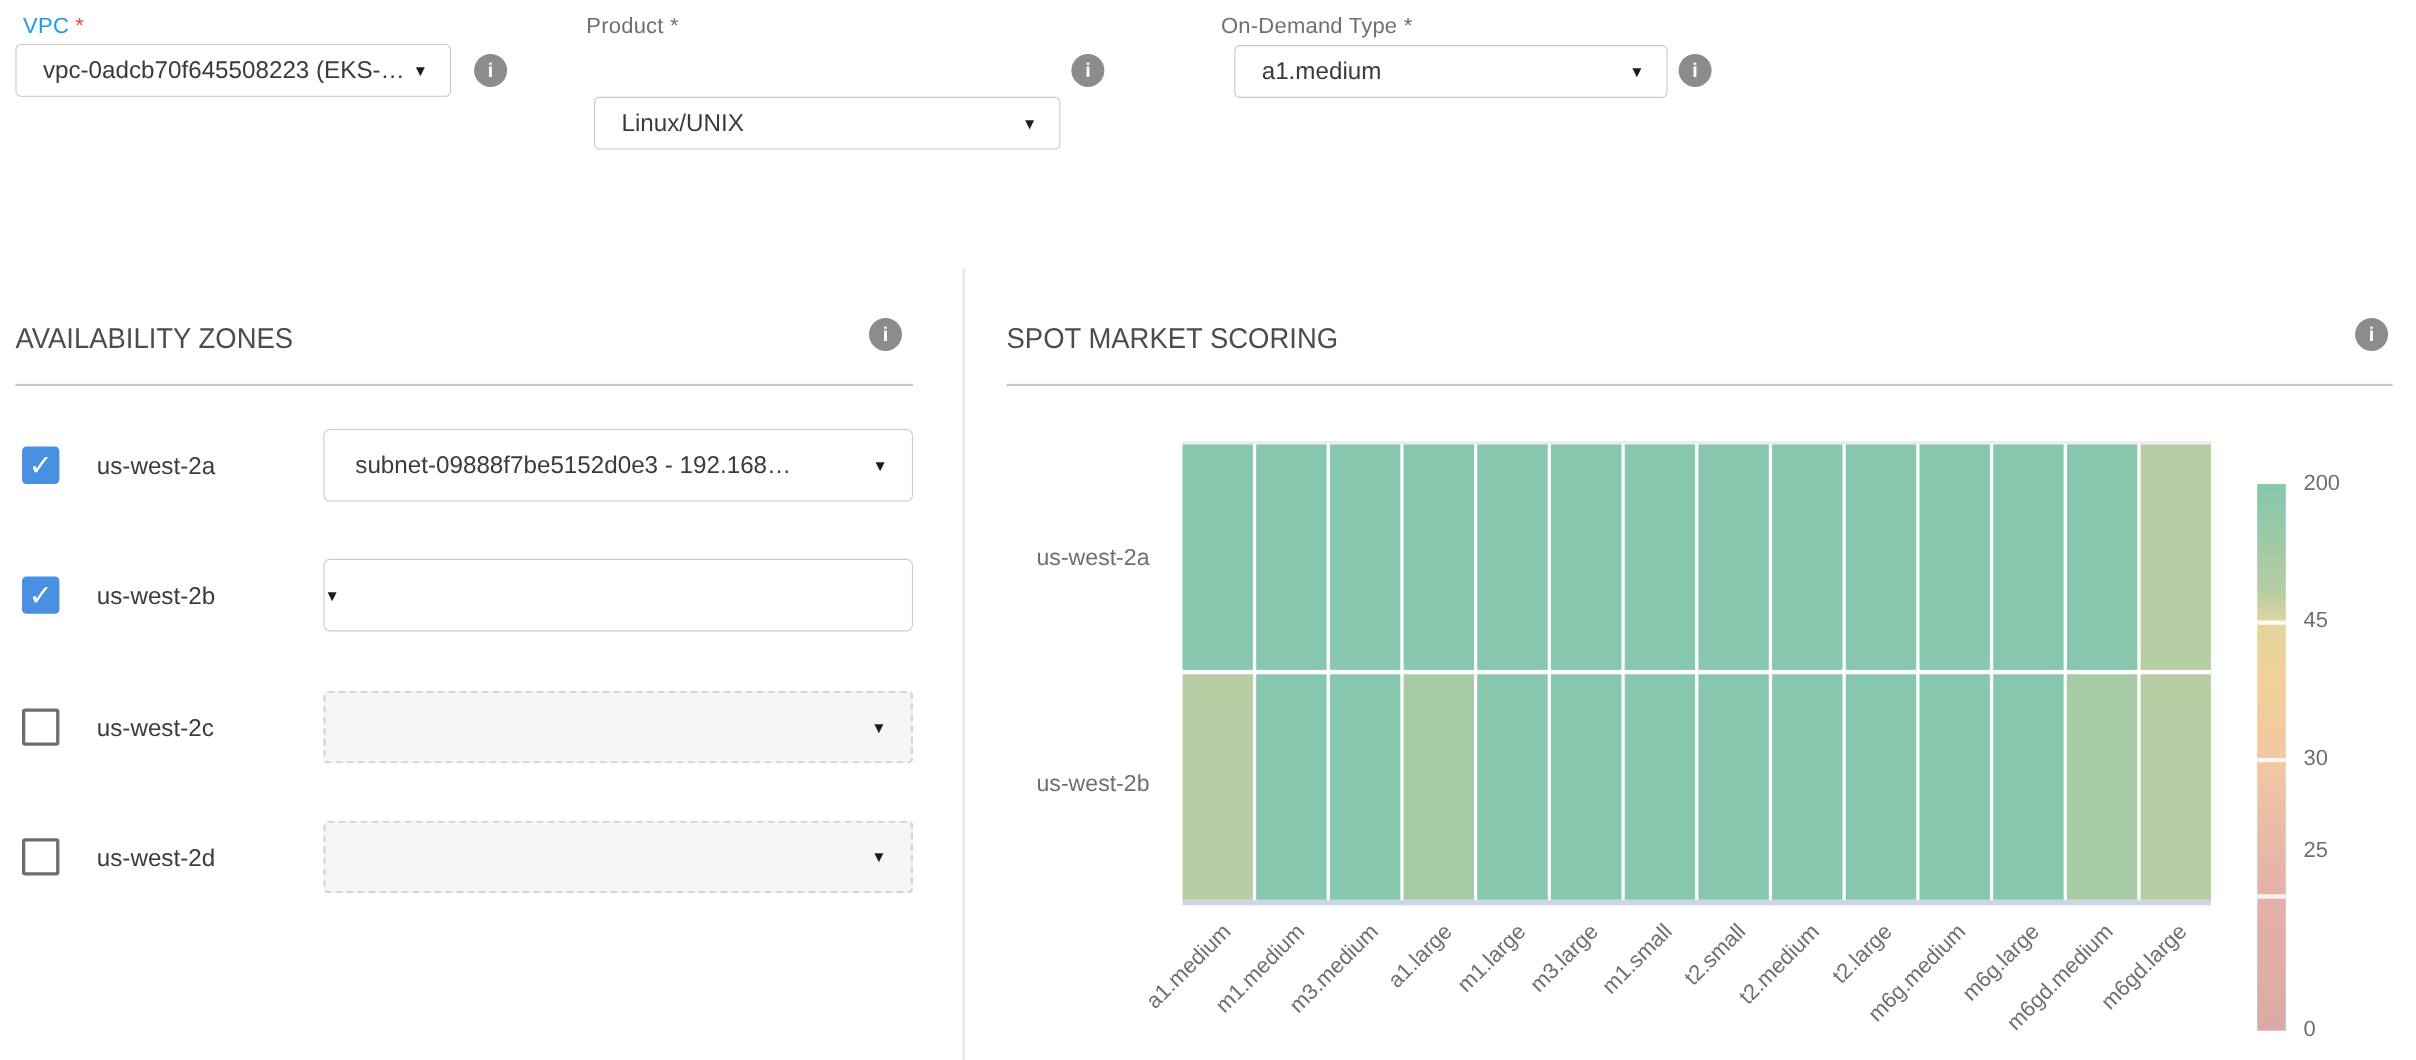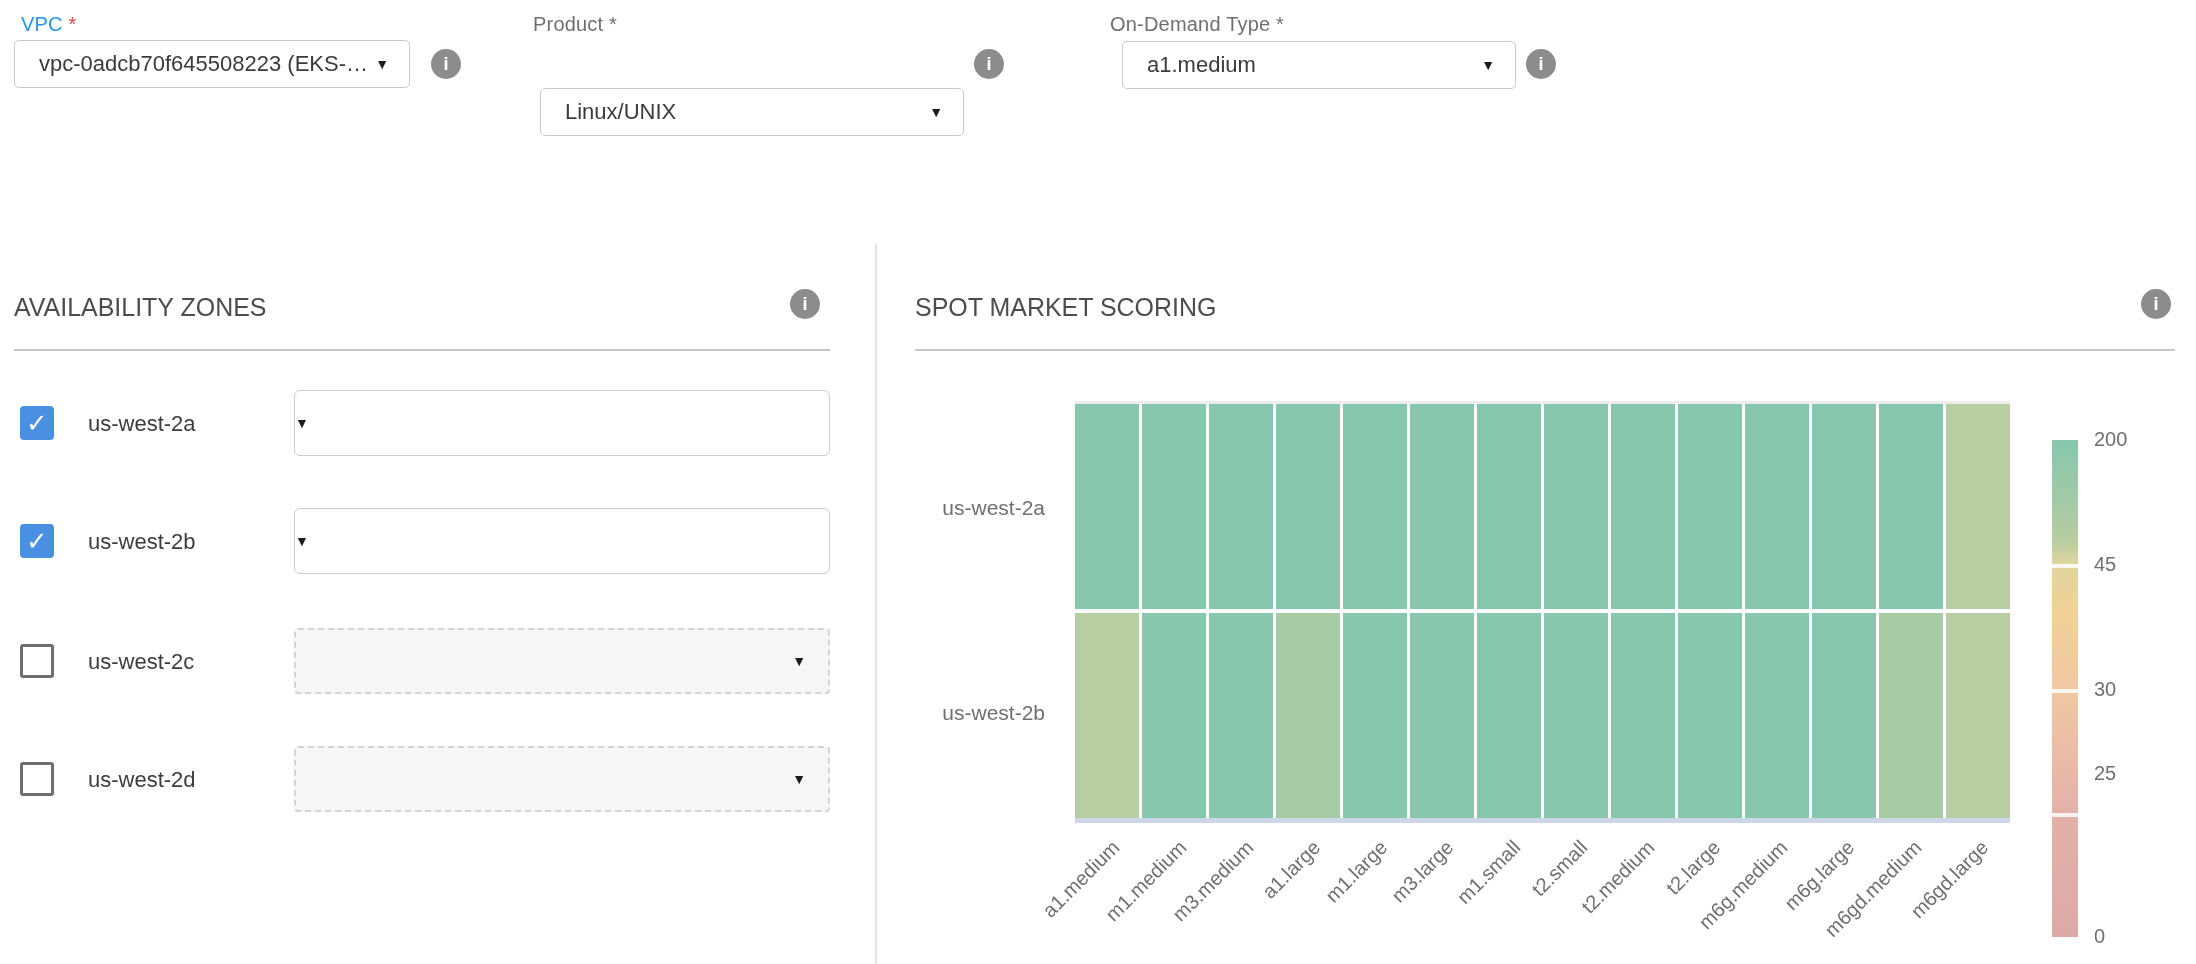--- a/index.html
+++ b/index.html
@@ -105,20 +105,21 @@
   <div class="info-icon" style="left:790px; top:289px;">
     <span>i</span>
   </div>
   <div class="h-divider" style="left:14px; top:349px; width:816px;"></div>
 
   <div class="az-checkbox checked" style="left:20px; top:406px;">
     <span>✓</span>
   </div>
   <div class="az-zone-label" style="left:88px; top:411px;">us-west-2a</div>
   <div class="subnet-select subnet-filled" style="top:390px;">
+    <span class="val">subnet-09888f7be5152d0e3 - 192.168…</span>
     <span class="caret">▼</span>
   </div>
 
   <div class="az-checkbox checked" style="left:20px; top:524px;">
     <span>✓</span>
   </div>
   <div class="az-zone-label" style="left:88px; top:529px;">us-west-2b</div>
   <div class="subnet-select subnet-filled" style="top:508px;">
     <span class="caret">▼</span>
   </div>

